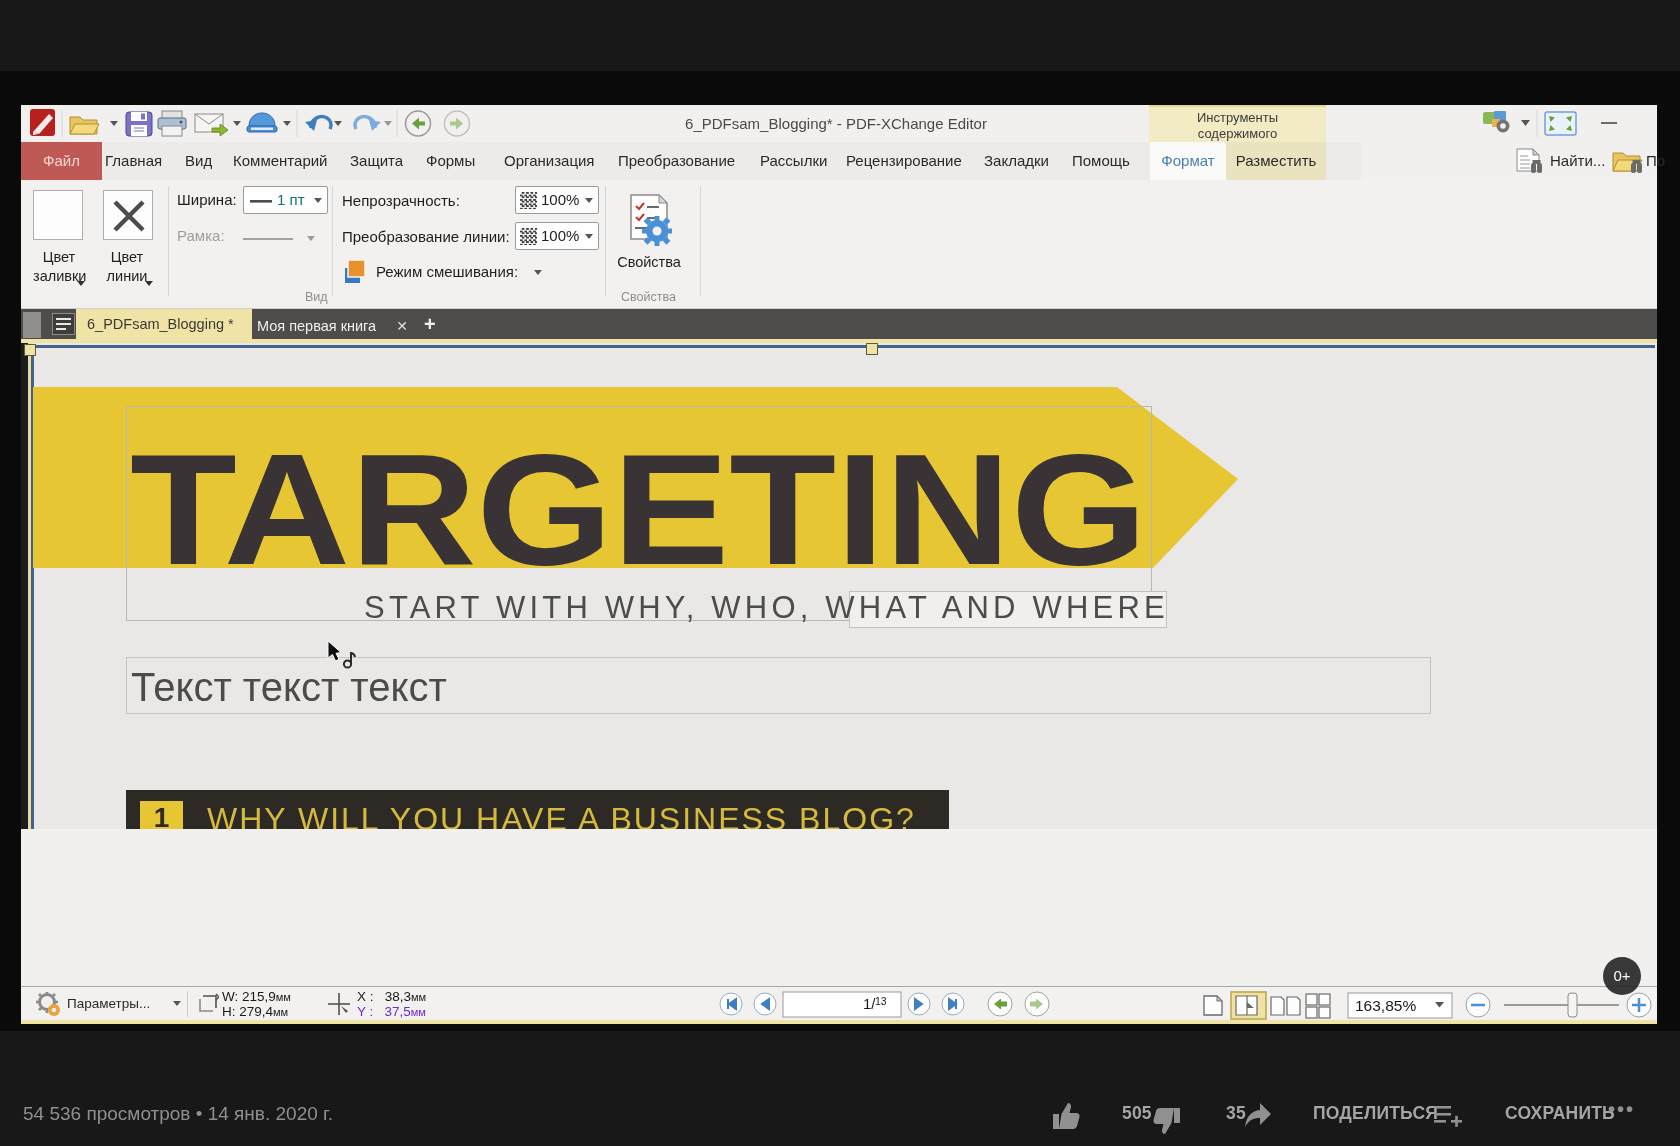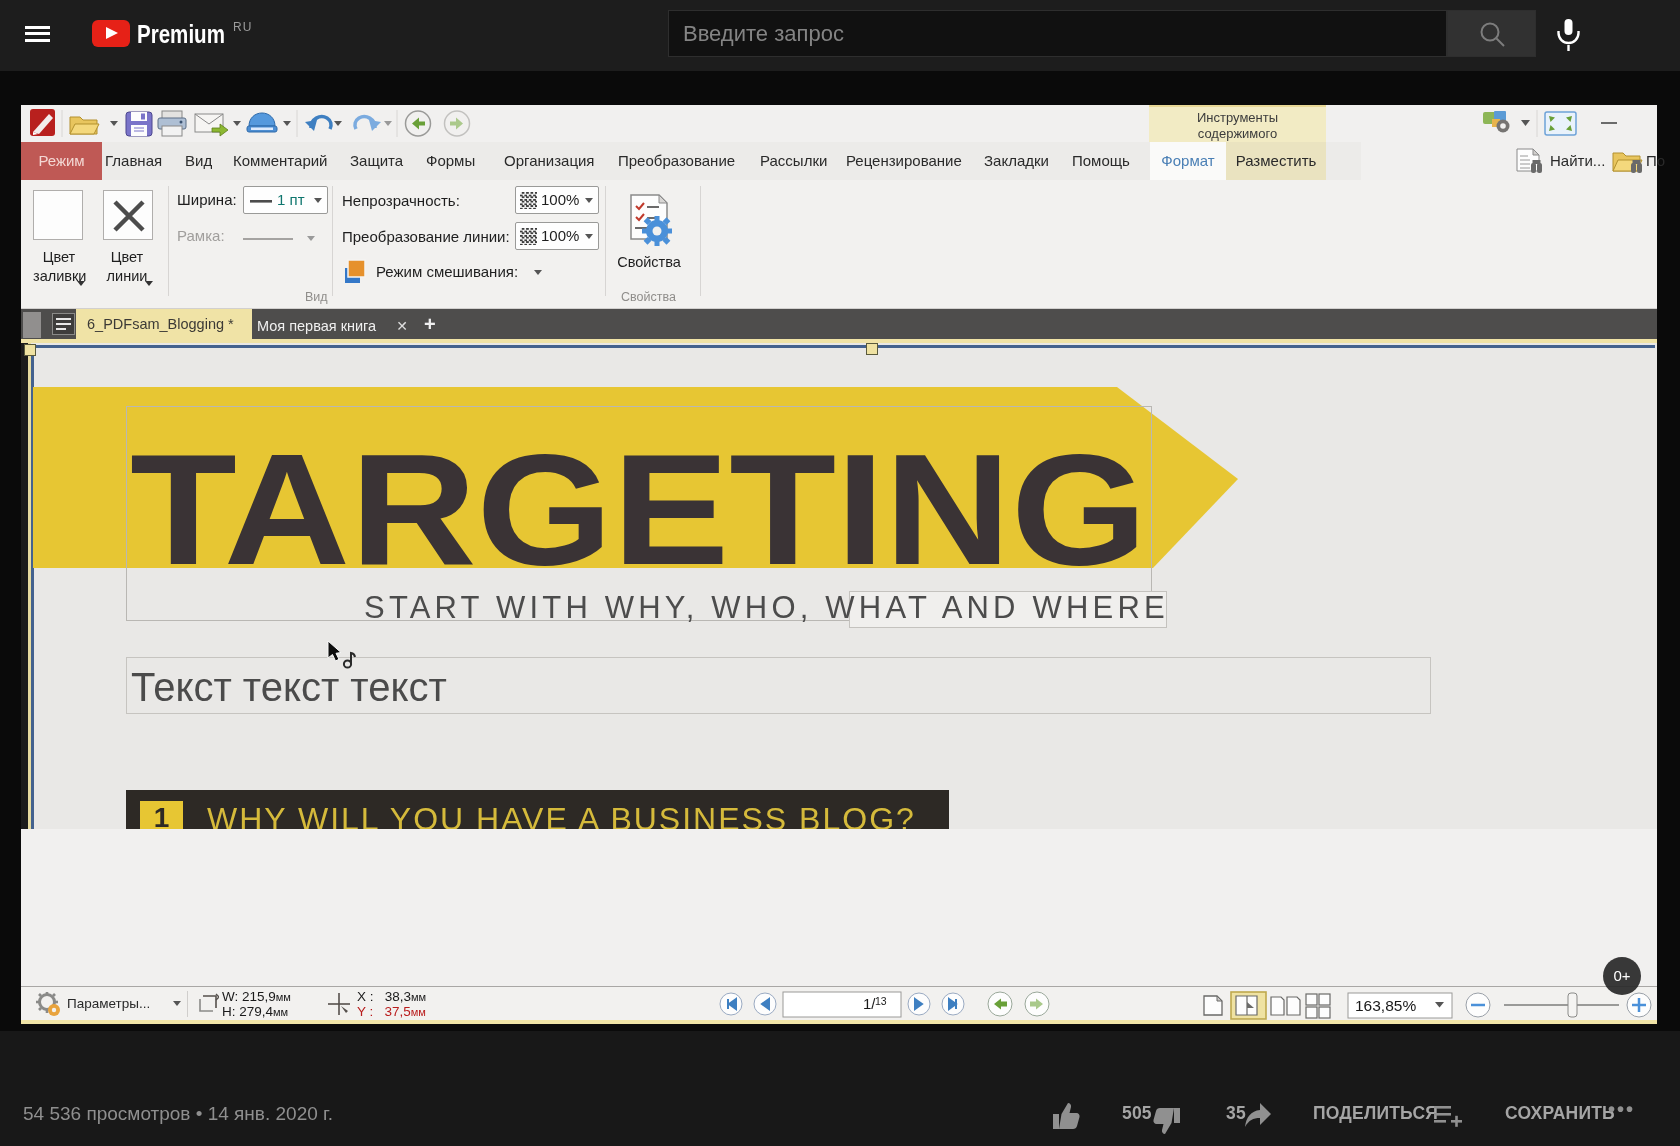--- a/index.html
+++ b/index.html
@@ -60,42 +60,20 @@
 
   
   #vtitle { position:absolute; left:23px; top:1051px; font-size:24.2px; color:#ffffff; }
   #vmeta { position:absolute; left:23px; top:1103px; font-size:19px; color:#8f8f8f; }
   .action { position:absolute; top:1103px; font-size:17.5px; font-weight:bold; color:#a5a5a5; letter-spacing:0.2px;margin-left:32px; }
 </style>
 </head>
 <body>
 <div id="page">
 
-  <div id="yt-header">
-    <div class="hbar" style="top:25.5px"></div>
-    <div class="hbar" style="top:32px"></div>
-    <div class="hbar" style="top:38.5px"></div>
-    <div id="yt-logo"></div>
-    <div id="yt-word">Premium</div>
-    <div id="yt-ru">RU</div>
-    <div id="search">
-        <span>Введите запрос</span>
-      </div>
-    <div id="search-btn">
-      <svg width="87" height="45" viewBox="0 0 87 45">
-          <circle cx="42" cy="21" r="8.5" fill="none" stroke="#7d7d7d" stroke-width="2"></circle>
-          <line x1="48.5" y1="27.5" x2="56" y2="35" stroke="#7d7d7d" stroke-width="2"></line>
-        </svg>
-    </div>
-    <svg class="abs" style="left:1556px; top:19px" width="25" height="35" viewBox="0 0 25 35">
-      <rect x="8.5" y="0" width="8" height="16" rx="4" fill="#fff"></rect>
-      <path d="M 2.5 12 v 2 a 10 10 0 0 0 20 0 v -2" fill="none" stroke="#fff" stroke-width="2.4"></path>
-      <line x1="12.5" y1="26" x2="12.5" y2="32" stroke="#fff" stroke-width="2.4"></line>
-    </svg>
-  </div>
 
   <div id="video">
     <div id="app">
       <div id="titlebar">
         <svg class="abs" style="left:8px; top:3px" width="460" height="31" viewBox="0 0 460 31">
 
           <rect x="1" y="1" width="25" height="27" rx="3" fill="#b8201e"></rect>
           <path d="M4 24 L20 6 L24 10 L10 26 Z" fill="#f3eceb"></path>
           <path d="M4 24 L9 26 L4 27 Z" fill="#fff"></path>
           <line x1="33" y1="2" x2="33" y2="29" stroke="#d8d6d4" stroke-width="1"></line>
@@ -136,20 +114,21 @@
           <path d="M352 14 l-12 -2 l3 11 z" fill="#7babdf"></path>
           <path d="M355 13 l8 0 l-4 5 z" fill="#999"></path>
           <line x1="368" y1="2" x2="368" y2="29" stroke="#d8d6d4" stroke-width="1"></line>
 
           <circle cx="389" cy="15.5" r="12.5" fill="none" stroke="#9a9a98" stroke-width="1.5"></circle>
           <path d="M383 15.5 l7 -6 v4 h6 v4 h-6 v4 z" fill="#69a038"></path>
 
           <circle cx="428" cy="15.5" r="12.5" fill="none" stroke="#c2c1bf" stroke-width="1.5"></circle>
           <path d="M434 15.5 l-7 -6 v4 h-6 v4 h6 v4 z" fill="#abc98b"></path>
         </svg>
+        <div id="apptitle">6_PDFsam_Blogging* - PDF-XChange Editor</div>
 
         <svg class="abs" style="left:1456px; top:4px" width="180" height="30" viewBox="0 0 180 30">
           <rect x="6" y="3" width="13" height="12" rx="2" fill="#8db656"></rect>
           <rect x="17" y="2" width="12" height="10" rx="1" fill="#5b9bd5"></rect>
           <rect x="15" y="10" width="8" height="8" fill="#e8b44c"></rect>
           <circle cx="26" cy="17" r="6.5" fill="#767472"></circle>
           <circle cx="26" cy="17" r="2.8" fill="#f1f0ef"></circle>
           <path d="M44 11 l9 0 l-4.5 6 z" fill="#555"></path>
           <line x1="60" y1="1" x2="60" y2="28" stroke="#d8d6d4"></line>
           <rect x="68" y="3" width="31" height="23" rx="2" fill="#e9f2fb" stroke="#6da2d8" stroke-width="1.5"></rect>
@@ -188,21 +167,21 @@
         <svg class="abs" style="left:1590px; top:5px" width="46" height="30" viewBox="0 0 46 30">
           <path d="M2 6 h10 l3 3 h14 v15 h-27 z" fill="#e8c55e" stroke="#b3912e"></path>
           <path d="M2 24 l5 -11 h24 l-5 11 z" fill="#f4d87c" stroke="#b3912e"></path>
           <rect x="20" y="16" width="5" height="10" rx="2" fill="#6a6a6a"></rect>
             <rect x="26" y="16" width="5" height="10" rx="2" fill="#6a6a6a"></rect>
             <rect x="21.5" y="13" width="8" height="4" fill="#6a6a6a"></rect>
         </svg>
         <div class="abs" style="left:1625px; top:0; height:38px; line-height:38px; font-size:15px; color:#2a2a2a">По</div>
       </div>
       <div id="tools-box">Инструменты<br>содержимого</div>
-      <div id="tab-file">Режим</div>
+      <div id="tab-file">Файл</div>
       <div id="tab-format">Формат</div>
       <div id="tab-place">Разместить</div>
       <div id="ribbon">
 
         <div class="swatch" style="left:12px; top:10px"></div>
         <div class="abs" style="left:12px; top:68px; width:52px; text-align:center; font-size:14.5px; color:#1e1e1e; line-height:19px">Цвет<br>заливки</div>
         <div class="arrow-dn" style="left:56px; top:101px; border-top-color:#333"></div>
         <div class="swatch" style="left:82px; top:10px"></div>
         <svg class="abs" style="left:88px; top:16px" width="40" height="40">
             <path d="M6 6 L34 34 M34 6 L6 34" stroke="#4c4c4c" stroke-width="4.5"></path>
@@ -345,21 +324,21 @@
           <path d="M19 1 l3 3 l-3 3" fill="none" stroke="#55504c" stroke-width="1.4"></path>
         </svg>
         <div class="abs" style="left:201px; top:2px; color:#1a1a1a">W: 215,9<span style="font-size:11px">мм</span></div>
         <div class="abs" style="left:201px; top:17px; color:#1a1a1a">H: 279,4<span style="font-size:11px">мм</span></div>
         <svg class="abs" style="left:306px; top:5px" width="24" height="24" viewBox="0 0 24 24">
           <line x1="12" y1="1" x2="12" y2="23" stroke="#55504c" stroke-width="1.6"></line>
           <line x1="1" y1="12" x2="23" y2="12" stroke="#55504c" stroke-width="1.6"></line>
           <path d="M14 14 l5 7 l2 -2 z" fill="#55504c"></path>
         </svg>
         <div class="abs" style="left:336px; top:2px; color:#1a1a1a">X :&nbsp;&nbsp;&nbsp;38,3<span style="font-size:11px">мм</span></div>
-        <div class="abs" style="left:336px; top:17px; color:#b91c1c">Y :&nbsp;&nbsp;&nbsp;37,5<span style="font-size:11px">мм</span></div>
+        <div class="abs" style="left:336px; top:17px; color:#6d28d9">Y :&nbsp;&nbsp;&nbsp;37,5<span style="font-size:11px">мм</span></div>
 
         <svg class="abs" style="left:694px; top:4px" width="350" height="28" viewBox="0 0 350 28">
           <g stroke="#9aaac2" fill="#fdfdfd">
             <circle cx="16" cy="13" r="11"></circle>
               <circle cx="50" cy="13" r="11"></circle>
           </g>
           <path d="M13 8 v10 m8 -10 l-7 5 l7 5 z" stroke="#3e7fc1" stroke-width="2" fill="#3e7fc1"></path>
           <path d="M54 8 l-7 5 l7 5 z" stroke="#3e7fc1" stroke-width="2" fill="#3e7fc1"></path>
           <rect x="68" y="1" width="118" height="25" fill="#fff" stroke="#9a9a98"></rect>
           <text x="148" y="18" font-size="15" fill="#1a1a1a" font-family="Liberation Sans">1/</text>

